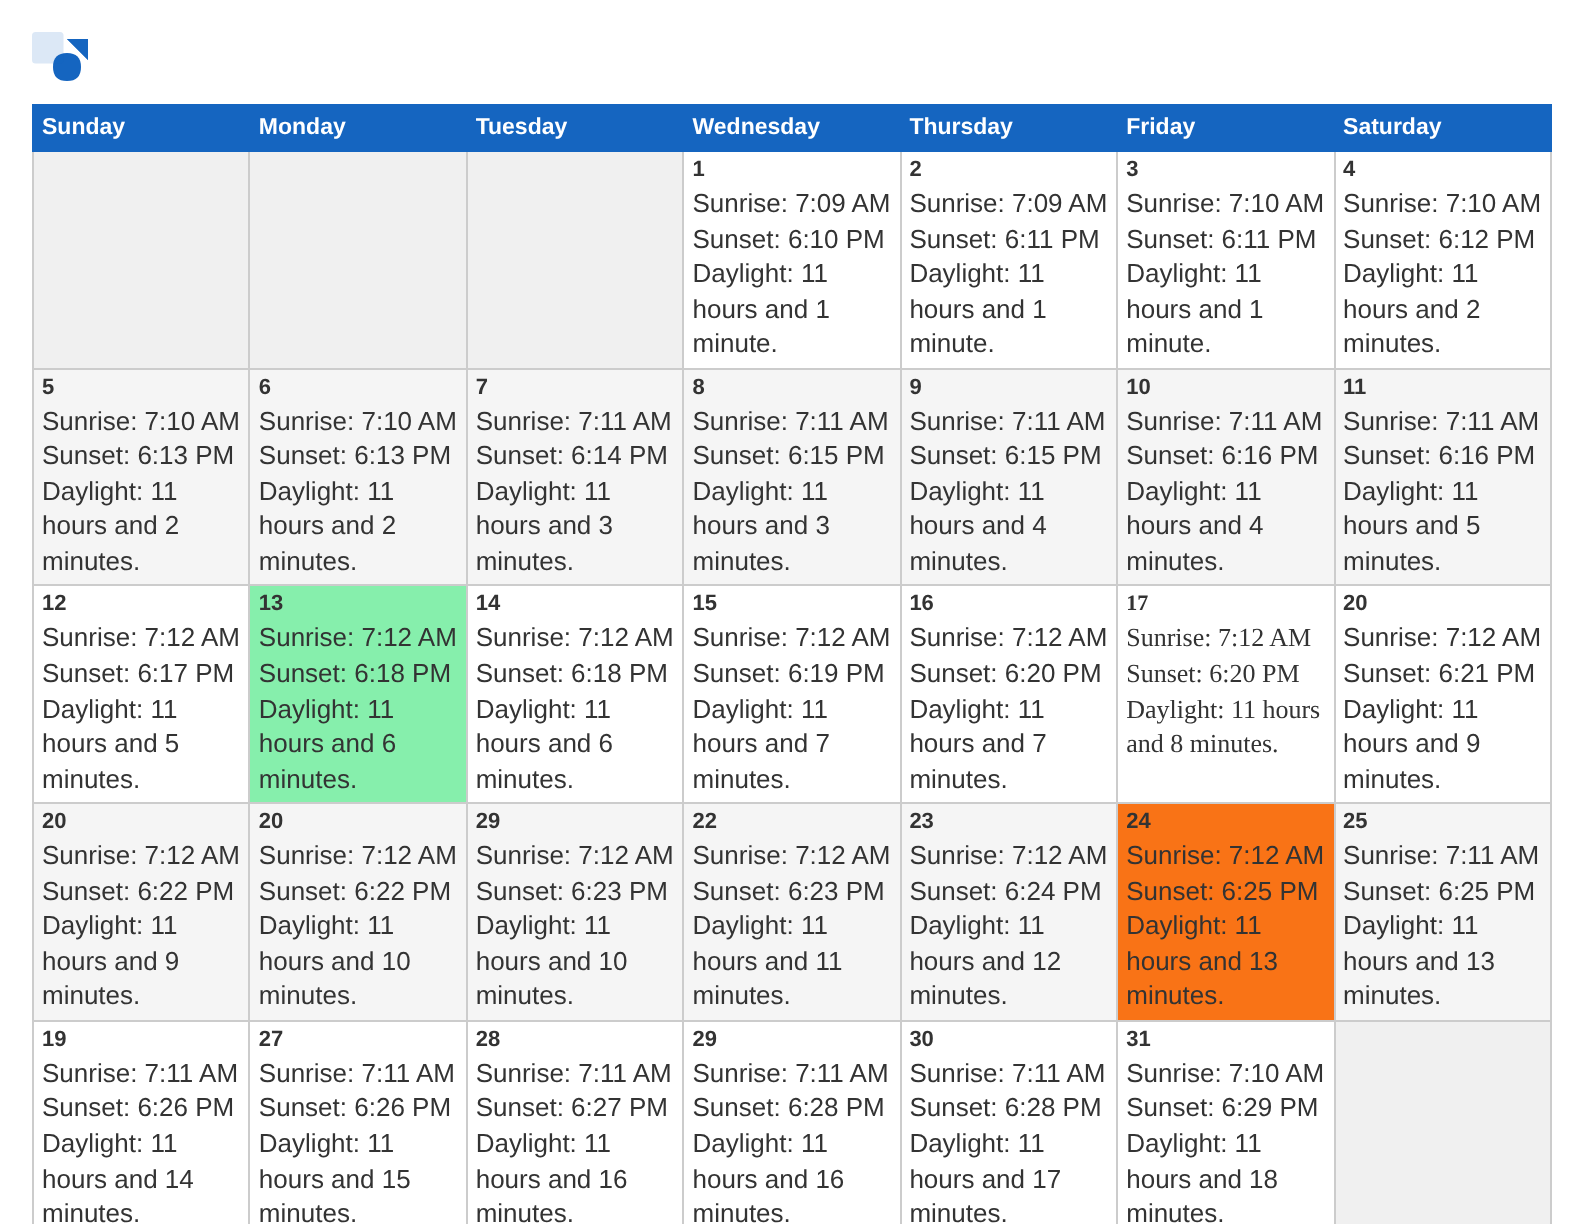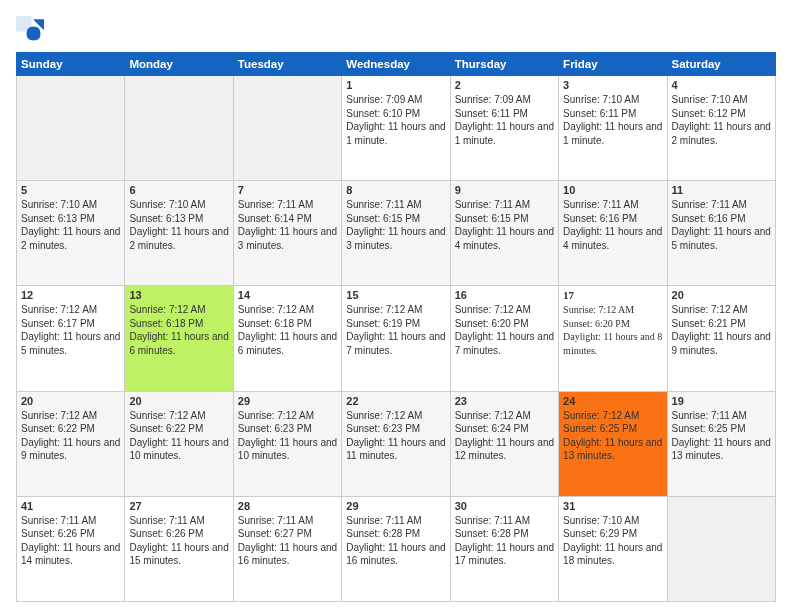--- a/index.html
+++ b/index.html
@@ -82,21 +82,21 @@
     }
     .calendar tr:nth-child(even) td {
       background: #fff;
     }
     .day-number {
       font-size: 11px;
       font-weight: bold;
       margin-bottom: 2px;
     }
     .cell-text {
-      font-size: 10px;
+      font-size: 13px;
       line-height: 1.35;
       color: #333;
     }
     .empty-cell {
       background: #f0f0f0 !important;
     }
   </style>
 </head>
 <body>
 
@@ -183,21 +183,21 @@
           <td style="background: rgb(245, 245, 245);">
             <div class="day-number">11</div>
             <div class="cell-text">Sunrise: 7:11 AM<br>Sunset: 6:16 PM<br>Daylight: 11 hours and 5 minutes.</div>
           </td>
         </tr>
         <tr>
           <td style="background: rgb(255, 255, 255);">
             <div class="day-number">12</div>
             <div class="cell-text">Sunrise: 7:12 AM<br>Sunset: 6:17 PM<br>Daylight: 11 hours and 5 minutes.</div>
           </td>
-          <td style="background: #bef264; margin-top: 48px;">
+          <td style="background: #86efac; margin-top: 48px;">
             <div class="day-number">13</div>
             <div class="cell-text">Sunrise: 7:12 AM<br>Sunset: 6:18 PM<br>Daylight: 11 hours and 6 minutes.</div>
           </td>
           <td style="background: rgb(255, 255, 255);">
             <div class="day-number">14</div>
             <div class="cell-text">Sunrise: 7:12 AM<br>Sunset: 6:18 PM<br>Daylight: 11 hours and 6 minutes.</div>
           </td>
           <td style="background: rgb(255, 255, 255);">
             <div class="day-number">15</div>
             <div class="cell-text">Sunrise: 7:12 AM<br>Sunset: 6:19 PM<br>Daylight: 11 hours and 7 minutes.</div>
@@ -234,27 +234,27 @@
           </td>
           <td style="background: rgb(245, 245, 245);">
             <div class="day-number">23</div>
             <div class="cell-text">Sunrise: 7:12 AM<br>Sunset: 6:24 PM<br>Daylight: 11 hours and 12 minutes.</div>
           </td>
           <td style="background: #f97316;">
             <div class="day-number">24</div>
             <div class="cell-text">Sunrise: 7:12 AM<br>Sunset: 6:25 PM<br>Daylight: 11 hours and 13 minutes.</div>
           </td>
           <td style="background: rgb(245, 245, 245);">
+            <div class="day-number">25</div>
+            <div class="cell-text">Sunrise: 7:11 AM<br>Sunset: 6:25 PM<br>Daylight: 11 hours and 13 minutes.</div>
+          </td>
+        </tr>
+        <tr>
+          <td style="background: rgb(255, 255, 255);">
             <div class="day-number">19</div>
-            <div class="cell-text">Sunrise: 7:11 AM<br>Sunset: 6:25 PM<br>Daylight: 11 hours and 13 minutes.</div>
-          </td>
-        </tr>
-        <tr>
-          <td style="background: rgb(255, 255, 255);">
-            <div class="day-number">41</div>
             <div class="cell-text">Sunrise: 7:11 AM<br>Sunset: 6:26 PM<br>Daylight: 11 hours and 14 minutes.</div>
           </td>
           <td style="background: rgb(255, 255, 255);">
             <div class="day-number">27</div>
             <div class="cell-text">Sunrise: 7:11 AM<br>Sunset: 6:26 PM<br>Daylight: 11 hours and 15 minutes.</div>
           </td>
           <td style="background: rgb(255, 255, 255); margin-top: 26px;">
             <div class="day-number">28</div>
             <div class="cell-text">Sunrise: 7:11 AM<br>Sunset: 6:27 PM<br>Daylight: 11 hours and 16 minutes.</div>
           </td>

